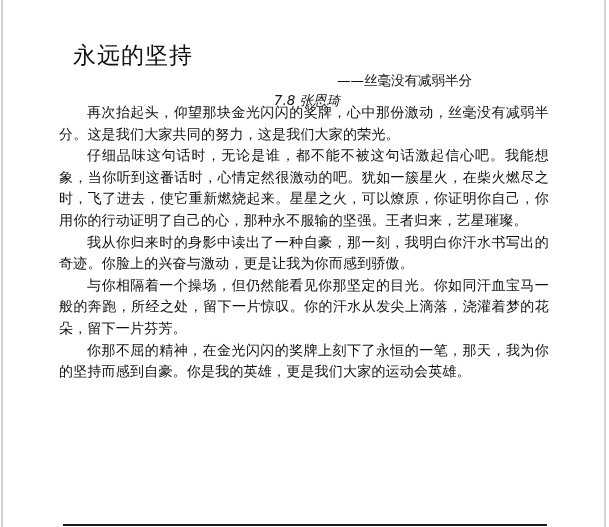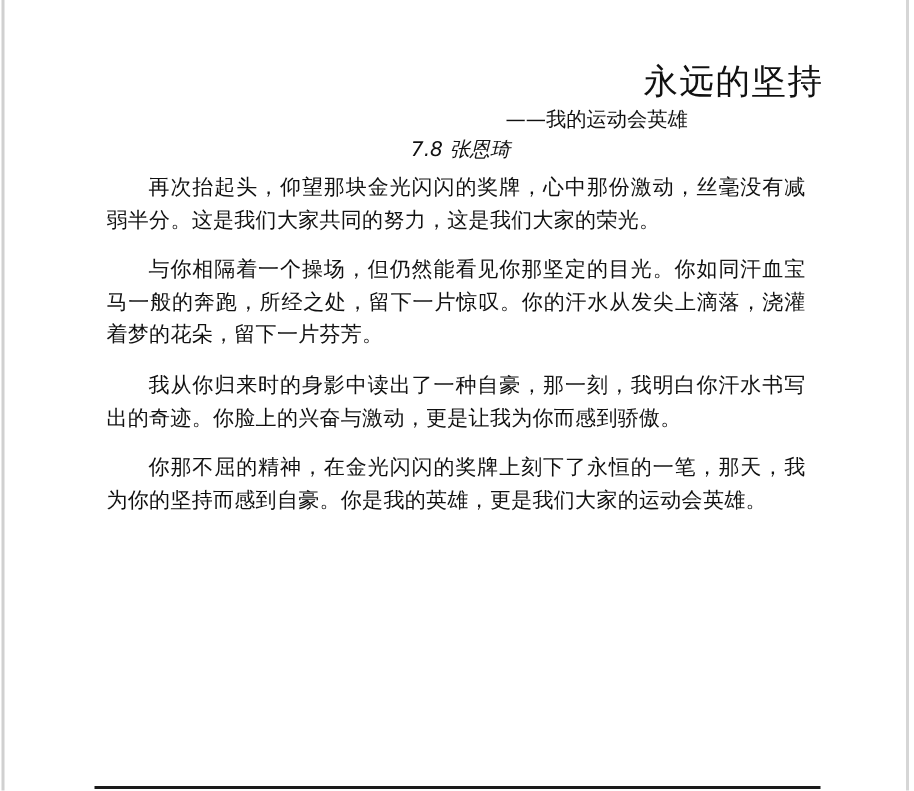--- a/index.html
+++ b/index.html
@@ -35,21 +35,21 @@
       position: absolute;
       left: 59px;
       top: 0;
       width: 490px;
     }
     .title {
       position: absolute;
       left: 0;
       top: 40px;
       width: 490px;
-      text-align: right;
+      text-align: left;
       font-size: 23px;
       line-height: 30px;
       font-family: "DejaVu Sans", "Liberation Sans", sans-serif;
       letter-spacing: 1px;
       padding-left: 14px;
       box-sizing: border-box;
     }
     .subtitle {
       position: absolute;
       left: 0;
@@ -76,49 +76,50 @@
       white-space: nowrap;
       font-style: italic;
     }
     .body-text {
       position: absolute;
       left: 0;
       top: 103px;
       width: 490px;
     }
     .para {
-      margin: 12px;
+      margin: 0;
       font-size: 14px;
       line-height: 21.6px;
       text-indent: 28px;
       text-align: justify;
-      font-family: Liberation Serif, serif;
+      font-family: Liberation Mono, monospace;
       letter-spacing: 0.2px;
     }
     .footer-rule {
       position: absolute;
       left: 63px;
       top: 524px;
       width: 484px;
       height: 2px;
       background: #1a1a1a;
     }
   </style>
 </head>
 <body>
 
 <div class="page-border-left"></div>
 <div class="page-border-right"></div>
 
 <div class="doc">
   <div class="title">永远的坚持</div>
-  <div class="subtitle">——我的运动会英雄</div>
+  <div class="subtitle">——丝毫没有减弱半分</div>
   <div class="author">7.8 张恩琦</div>
 
   <div class="body-text">
     <p class="para">再次抬起头，仰望那块金光闪闪的奖牌，心中那份激动，丝毫没有减弱半分。这是我们大家共同的努力，这是我们大家的荣光。</p>
+    <p class="para">仔细品味这句话时，无论是谁，都不能不被这句话激起信心吧。我能想象，当你听到这番话时，心情定然很激动的吧。犹如一簇星火，在柴火燃尽之时，飞了进去，使它重新燃烧起来。星星之火，可以燎原，你证明你自己，你用你的行动证明了自己的心，那种永不服输的坚强。王者归来，艺星璀璨。</p>
+    <p class="para">我从你归来时的身影中读出了一种自豪，那一刻，我明白你汗水书写出的奇迹。你脸上的兴奋与激动，更是让我为你而感到骄傲。</p>
     <p class="para">与你相隔着一个操场，但仍然能看见你那坚定的目光。你如同汗血宝马一般的奔跑，所经之处，留下一片惊叹。你的汗水从发尖上滴落，浇灌着梦的花朵，留下一片芬芳。</p>
-    <p class="para">我从你归来时的身影中读出了一种自豪，那一刻，我明白你汗水书写出的奇迹。你脸上的兴奋与激动，更是让我为你而感到骄傲。</p>
     <p class="para">你那不屈的精神，在金光闪闪的奖牌上刻下了永恒的一笔，那天，我为你的坚持而感到自豪。你是我的英雄，更是我们大家的运动会英雄。</p>
   </div>
 </div>
 
 <div class="footer-rule"></div>
 
 </body></html>

